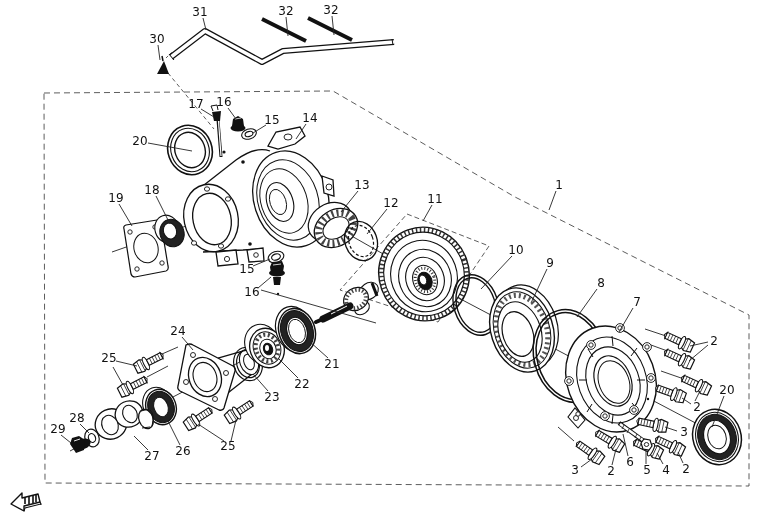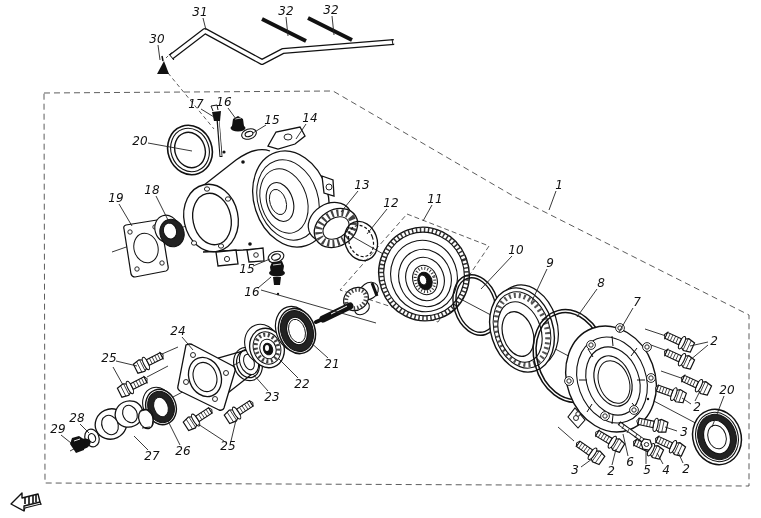--- a/index.html
+++ b/index.html
@@ -1,17 +1,17 @@
 <!DOCTYPE html>
 <html><head>
 <meta charset="utf-8">
 <style>
   html,body{margin:0;padding:0;background:#fff;}
   .stage{position:relative;width:761px;height:518px;background:#fff;overflow:hidden;
-         font-family:"DejaVu Sans",sans-serif;font-style:italic;}
+         font-family:"DejaVu Sans",sans-serif;}
   svg{position:absolute;left:0;top:0;}
   .callout-num{font-family:"DejaVu Sans",sans-serif;font-size:12px;fill:#111;}
   .leader{stroke:#222;stroke-width:0.9;fill:none;}
   .thin{stroke:#333;stroke-width:0.8;fill:none;}
 </style>
 </head>
 <body>
 
 <div class="stage">
 <svg id="diagram" width="761" height="518" viewBox="0 0 761 518">

